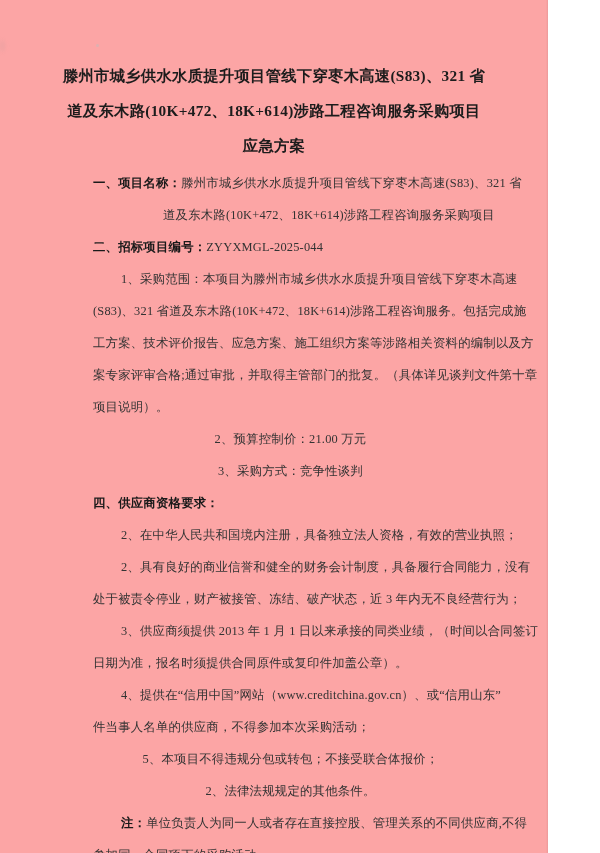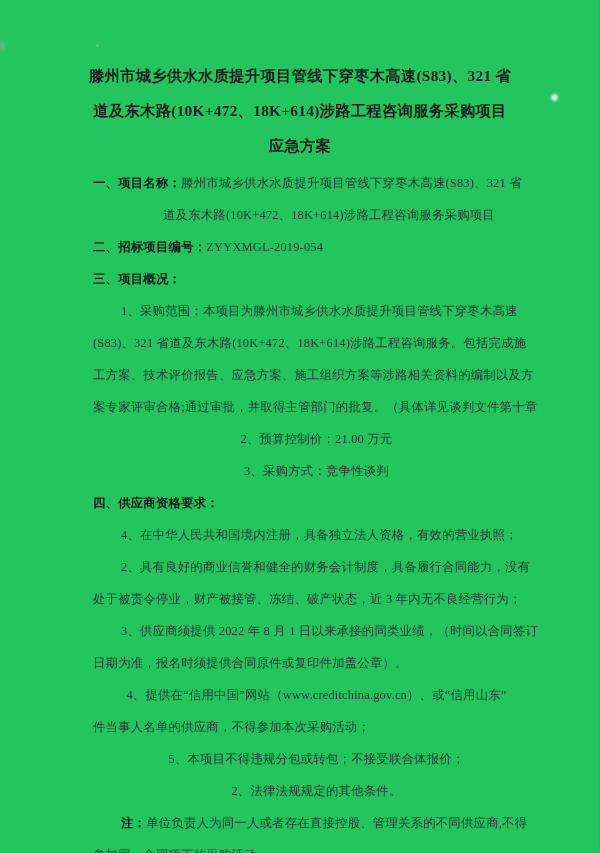--- a/index.html
+++ b/index.html
@@ -2,23 +2,23 @@
 <html><head>
 <meta charset="utf-8">
 <style>
   html, body {
     margin: 0;
     padding: 0;
     background: #ffffff;
   }
   .page {
     position: relative;
-    width: 600px;
+    width: 548px;
     height: 853px;
-    background: #22c55e;
+    background: #fca5a5;
     overflow: hidden;
     font-family: "Liberation Serif", "DejaVu Serif", serif;
     color: #2b2b2b;
   }
   
   .title-block {
     padding-top: 58px;
     text-align: center;
   }
   .title-line {
@@ -76,33 +76,33 @@
 
   <div class="title-block">
     <p class="title-line">滕州市城乡供水水质提升项目管线下穿枣木高速(S83)、321 省</p>
     <p class="title-line">道及东木路(10K+472、18K+614)涉路工程咨询服务采购项目</p>
     <p class="title-line">应急方案</p>
   </div>
 
   <div class="body-block">
     <p class="ln i0"><span class="b">一、项目名称：</span><span>滕州市城乡供水水质提升项目管线下穿枣木高速(S83)、321 省</span></p>
     <p class="ln i2"><span>道及东木路(10K+472、18K+614)涉路工程咨询服务采购项目</span></p>
-    <p class="ln i0"><span class="b">二、招标项目编号：</span><span>ZYYXMGL-2019-054</span></p>
-    <p class="ln i0"><span class="b">三、项目概况：</span></p>
+    <p class="ln i0"><span class="b">二、招标项目编号：</span><span>ZYYXMGL-2025-044</span></p>
     <p class="ln i1"><span>1、采购范围：本项目为滕州市城乡供水水质提升项目管线下穿枣木高速</span></p>
     <p class="ln i0"><span>(S83)、321 省道及东木路(10K+472、18K+614)涉路工程咨询服务。包括完成施</span></p>
     <p class="ln i0"><span>工方案、技术评价报告、应急方案、施工组织方案等涉路相关资料的编制以及方</span></p>
     <p class="ln i0"><span>案专家评审合格;通过审批，并取得主管部门的批复。（具体详见谈判文件第十章</span></p>
+    <p class="ln i0"><span>项目说明）。</span></p>
     <p class="ln i1"><span>2、预算控制价：21.00 万元</span></p>
     <p class="ln i1"><span>3、采购方式：竞争性谈判</span></p>
     <p class="ln i0"><span class="b">四、供应商资格要求：</span></p>
-    <p class="ln i1"><span>4、在中华人民共和国境内注册，具备独立法人资格，有效的营业执照；</span></p>
+    <p class="ln i1"><span>2、在中华人民共和国境内注册，具备独立法人资格，有效的营业执照；</span></p>
     <p class="ln i1"><span>2、具有良好的商业信誉和健全的财务会计制度，具备履行合同能力，没有</span></p>
     <p class="ln i0"><span>处于被责令停业，财产被接管、冻结、破产状态，近 3 年内无不良经营行为；</span></p>
-    <p class="ln i1"><span>3、供应商须提供 2022 年 8 月 1 日以来承接的同类业绩，（时间以合同签订</span></p>
+    <p class="ln i1"><span>3、供应商须提供 2013 年 1 月 1 日以来承接的同类业绩，（时间以合同签订</span></p>
     <p class="ln i0"><span>日期为准，报名时须提供合同原件或复印件加盖公章）。</span></p>
     <p class="ln i1"><span>4、提供在“信用中国”网站（www.creditchina.gov.cn）、或“信用山东”</span></p>
     <p class="ln i0"><span>件当事人名单的供应商，不得参加本次采购活动；</span></p>
     <p class="ln i1"><span>5、本项目不得违规分包或转包；不接受联合体报价；</span></p>
     <p class="ln i1"><span>2、法律法规规定的其他条件。</span></p>
     <p class="ln i1"><span class="b">注：</span><span>单位负责人为同一人或者存在直接控股、管理关系的不同供应商,不得</span></p>
     <p class="ln i0"><span>参加同一合同项下的采购活动。</span></p>
     <p class="ln i0"><span class="b">五、获取谈判文件</span></p>
   </div>
 

